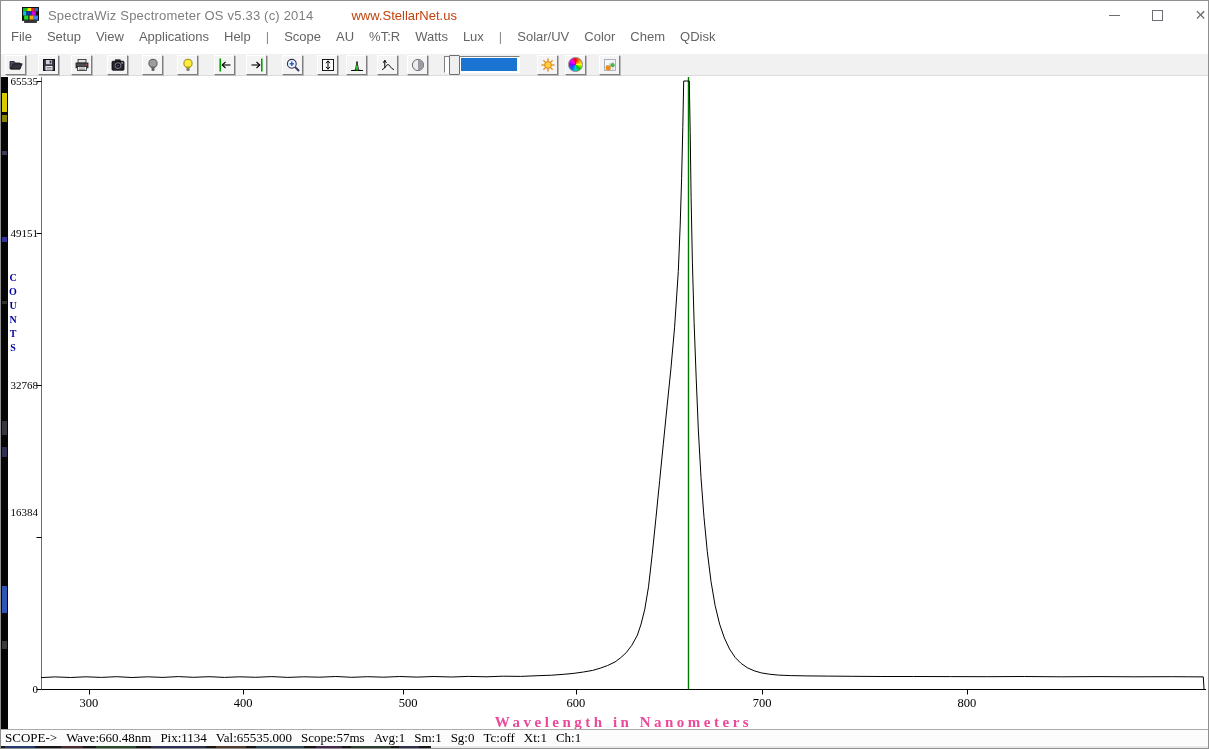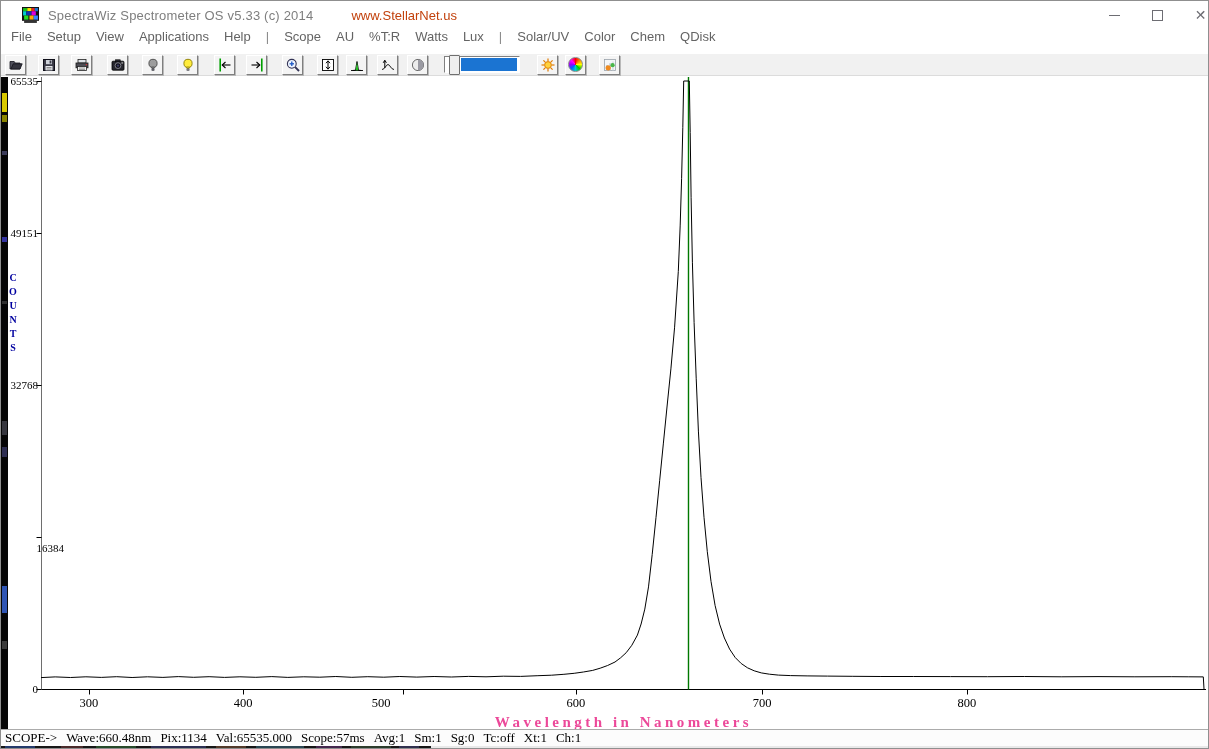--- a/index.html
+++ b/index.html
@@ -258,25 +258,25 @@
         <line x1="367.5" y1="612.5" x2="367.5" y2="617.5" stroke="#000" stroke-width="1"></line>
         <line x1="540.5" y1="612.5" x2="540.5" y2="617.5" stroke="#000" stroke-width="1"></line>
         <line x1="726.5" y1="612.5" x2="726.5" y2="617.5" stroke="#000" stroke-width="1"></line>
         <line x1="931.5" y1="612.5" x2="931.5" y2="617.5" stroke="#000" stroke-width="1"></line>
         <line x1="652.4913424" y1="0" x2="652.4913424" y2="612.5" stroke="#007800" stroke-width="1.4"></line>
         <path d="M5.0 600.6 L19.2 599.9 L34.5 600.5 L49.9 599.8 L65.3 600.4 L80.7 599.7 L96.1 600.5 L111.5 599.8 L126.9 600.4 L142.3 599.6 L157.7 600.3 L173.1 599.7 L188.5 600.4 L203.9 599.8 L219.8 600.3 L235.8 599.6 L251.8 600.4 L267.8 599.8 L283.8 600.2 L299.8 599.5 L315.8 600.3 L331.8 599.7 L347.8 600.2 L363.8 599.5 L380.8 600.1 L398.1 599.5 L415.4 600.0 L432.7 599.4 L450.0 599.8 L467.3 599.2 L484.6 599.4 L501.9 598.7 L515.7 598.2 L527.9 597.3 L538.2 596.3 L547.4 595.0 L556.7 593.4 L564.2 591.2 L571.6 588.5 L579.0 585.0 L584.6 580.8 L590.2 575.7 L595.8 568.3 L601.4 558.1 L605.1 547.0 L608.8 532.1 L612.5 509.9 L616.2 477.5 L620.0 440.4 L623.7 403.3 L627.4 366.1 L631.1 329.0 L634.9 291.9 L638.6 250.2 L642.3 194.5 L644.2 148.1 L645.6 101.7 L646.8 50.7 L647.7 4.0 L653.3 4.0 L654.2 55.4 L655.1 120.3 L656.4 185.2 L658.1 245.5 L660.2 301.2 L662.4 354.1 L665.0 400.5 L668.0 440.4 L671.3 474.7 L675.0 504.4 L679.1 528.5 L683.6 547.1 L688.4 561.0 L693.6 572.1 L699.2 580.5 L705.2 586.5 L711.5 590.8 L718.2 593.8 L725.3 595.9 L733.4 597.2 L742.4 598.1 L754.7 598.6 L771.1 598.9 L791.6 599.1 L816.2 599.3 L844.9 599.5 L877.7 599.5 L914.5 599.6 L951.4 599.7 L988.3 599.5 L1025.2 599.8 L1062.0 599.6 L1098.9 599.8 L1135.8 599.7 L1152.2 599.8 L1167.3 599.9 L1168.0 612.0 " fill="none" stroke="#000000" stroke-width="1"></path>
       </svg>
       <div class="ytick-label" style="top: -1px;">65535</div>
       <div class="ytick-label" style="top: 151.002px;">49151</div>
       <div class="ytick-label" style="top: 302.995px;">32768</div>
-      <div class="ytick-label" style="top: 466px; padding-left: 26px;">16384</div>
+      <div class="ytick-label" style="top: 430px;">16384</div>
       <div class="ytick-label" style="top: 607px;">0</div>
       <div class="xtick-label" style="left: 67.998px;">300</div>
       <div class="xtick-label" style="left: 222.011px;">400</div>
-      <div class="xtick-label" style="left: 360px;">500</div>
+      <div class="xtick-label" style="left: 387px;">500</div>
       <div class="xtick-label" style="left: 554.968px;">600</div>
       <div class="xtick-label" style="left: 741.019px;">700</div>
       <div class="xtick-label" style="left: 945.942px;">800</div>
     </div>
 
   <div class="leftstrip">
       <span style="top: 16px; height: 19px; background: rgb(217, 201, 0);"></span>
       <span style="top: 38px; height: 7px; background: rgb(138, 132, 0);"></span>
       <span style="top: 74px; height: 4px; background: rgb(60, 60, 90);"></span>
       <span style="top: 160px; height: 5px; background: rgb(52, 52, 160);"></span>

